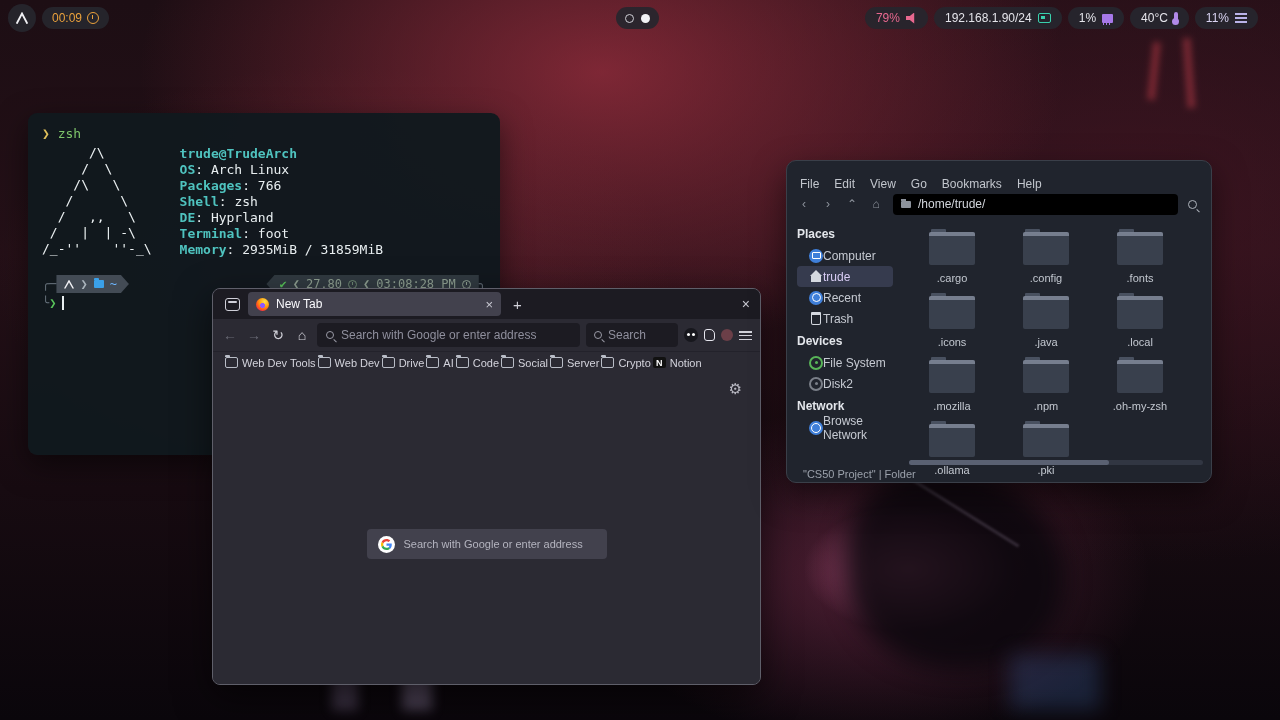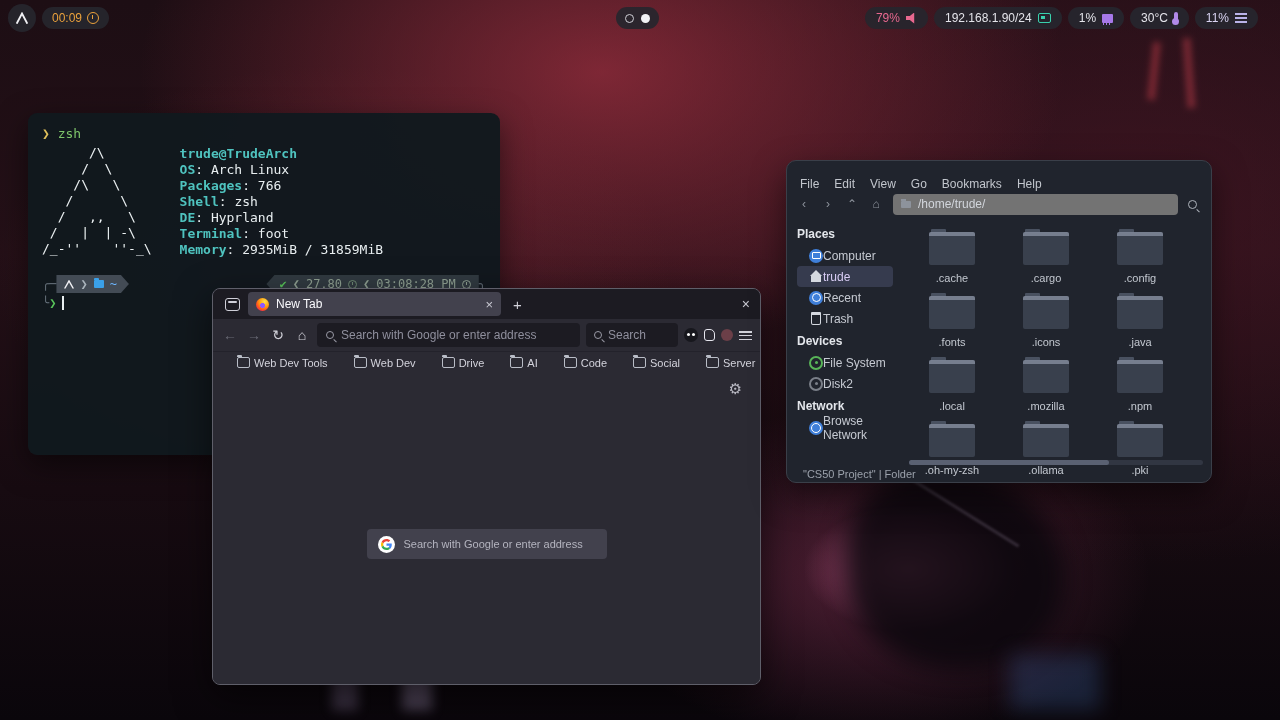--- a/index.html
+++ b/index.html
@@ -110,21 +110,21 @@
   .ff-logo { width:48px; height:48px; border-radius:50%; background:radial-gradient(circle at 50% 58%,#9059ff 0 27%,transparent 28%),radial-gradient(circle at 66% 28%,#ffe14d,#ffa310 38%,#ff4f1f 66%,#e31587 92%); }
   .ff-word { color:#fbfbfe; font-size:31px; font-weight:bold; letter-spacing:.5px; }
   .ff-search { position:absolute; left:50%; top:156px; transform:translateX(-50%); width:240px; height:30px; background:#42414d; border-radius:4px; display:flex; align-items:center; gap:9px; padding:0 11px; color:#b4b4bf; font-size:11px; }
   .gicon-wrap { width:17px; height:17px; background:#fff; border-radius:50%; display:flex; align-items:center; justify-content:center; flex:none; }
 
   
   .fm { position:absolute; left:786px; top:160px; width:426px; height:323px; background:#20242d; border:1px solid #3a3f49; border-radius:10px; box-shadow:0 12px 32px rgba(0,0,0,.5); display:flex; flex-direction:column; overflow:hidden; }
   .fm-menubar { height:23px; display:flex; align-items:center; gap:15px; padding:0 13px; font-size:12px; color:#c2c6cd; margin-top:14px; }
   .fm-toolbar { height:30px; display:flex; align-items:center; gap:10px; padding:0 10px; }
   .fm-nav { color:#8d939c; font-size:12px; width:14px; text-align:center; }
-  .fm-path { flex:1; height:21px; background:#737373; border-radius:4px; display:flex; align-items:center; gap:7px; padding:0 8px; font-size:12px; color:#d2d6dc; }
+  .fm-path { flex:1; height:21px; background:#000000; border-radius:4px; display:flex; align-items:center; gap:7px; padding:0 8px; font-size:12px; color:#d2d6dc; }
   .fm-path-folder { width:10px; height:7px; background:#8d939c; border-radius:1px; position:relative; flex:none; }
   .fm-path-folder::before { content:""; position:absolute; left:0; top:-2px; width:5px; height:2px; background:#8d939c; }
   .fm-search { width:9px; height:9px; border:1.4px solid #aeb4bc; border-radius:50%; position:relative; margin-right:4px; }
   .fm-search::after { content:""; position:absolute; left:8px; top:8px; width:4px; height:1.4px; background:#aeb4bc; transform:rotate(45deg); transform-origin:0 0; }
   .fm-body { flex:1; display:flex; position:relative; }
   .fm-sidebar { width:110px; padding:6px 4px 0 10px; font-size:12px; }
   .fm-sec-title { color:#e3e6eb; font-weight:bold; margin:5px 0 4px 0; }
   .fm-item { display:flex; align-items:center; color:#c6cad2; height:21px; padding:0 4px 0 12px; border-radius:4px; }
   .fm-item.selected { background:#363b4e; color:#d9cdf5; }
   .fm-sb-ic { width:14px; height:14px; border-radius:50%; position:relative; flex:none; display:flex; align-items:center; justify-content:center; }
@@ -189,21 +189,21 @@
       </div>
       <div class="spill" data-interactable="true" data-id="network">
         <span data-interactable="false">192.168.1.90/24</span>
         <span class="pill-ic" data-interactable="false"></span>
       </div>
       <div class="spill" data-interactable="true" data-id="memory">
         <span data-interactable="false">1%</span>
         <span class="pill-ic" data-interactable="false"></span>
       </div>
       <div class="spill" data-interactable="true" data-id="temperature">
-        <span data-interactable="false">30°C</span>
+        <span data-interactable="false">40°C</span>
         <span class="pill-ic" data-interactable="false"></span>
       </div>
       <div class="spill" data-interactable="true" data-id="usage">
         <span data-interactable="false">11%</span>
         <span class="pill-ic" data-interactable="false"></span>
       </div>
     </div>
 </div>
 
 <div class="terminal" data-interactable="true">
@@ -296,21 +296,21 @@
     <div class="searchbox" data-interactable="true">
       <span class="mag-ic" data-interactable="false"></span>
       <span data-interactable="false">Search</span>
     </div>
     <span class="ext1-ic" data-interactable="true"></span>
     <span class="ext2-ic" data-interactable="true"></span>
     <span class="ext3-ic" data-interactable="true"></span>
     <span class="menu-ic" data-interactable="true"></span>
   </div>
   <div class="ff-bookmarks" data-interactable="false">
-    <div style="display:flex;align-items:center;gap:26px;margin-left:12px;">
+    <div style="display:flex;align-items:center;gap:2px;">
 
     <div class="bm" data-interactable="true">
           <span class="bm-ic" data-interactable="false" data-icon="folder">
             <span class="bm-glyph" data-interactable="false"></span>
           </span>
           <span class="bm-label" data-interactable="false">Web Dev Tools</span>
         </div>
         <div class="bm" data-interactable="true">
           <span class="bm-ic" data-interactable="false" data-icon="folder">
             <span class="bm-glyph" data-interactable="false"></span>
@@ -438,24 +438,20 @@
 
       <div class="fm-item" data-interactable="true">
             <span class="fm-sb-ic" data-interactable="false" data-icon="globe"></span>
             <span data-interactable="false">Browse Network</span>
           </div>
         </div>
     </div>
     <div class="fm-files" data-interactable="true">
       <div class="fm-grid">
 
-      <div class="fcell" data-interactable="true">
-            <div class="ficon" data-interactable="false"></div>
-            <div class="fname" data-interactable="false">.cache</div>
-          </div>
           <div class="fcell" data-interactable="true">
             <div class="ficon" data-interactable="false"></div>
             <div class="fname" data-interactable="false">.cargo</div>
           </div>
           <div class="fcell" data-interactable="true">
             <div class="ficon" data-interactable="false"></div>
             <div class="fname" data-interactable="false">.config</div>
           </div>
           <div class="fcell" data-interactable="true">
             <div class="ficon" data-interactable="false"></div>

